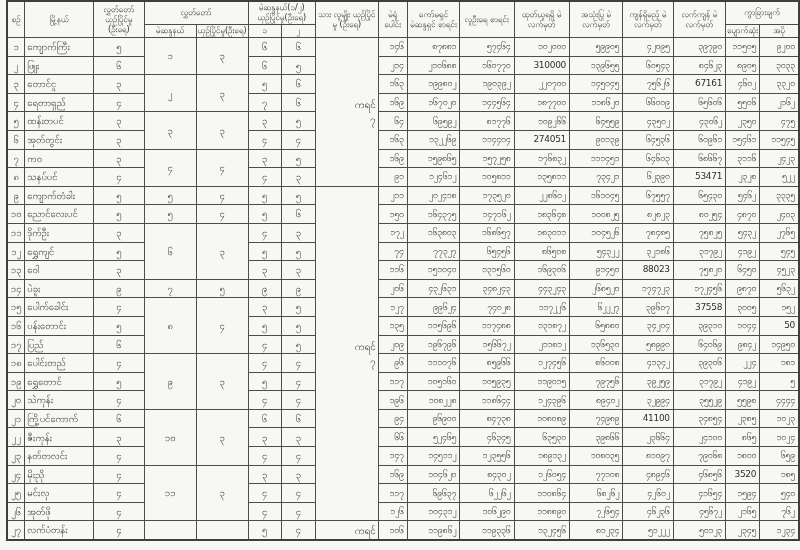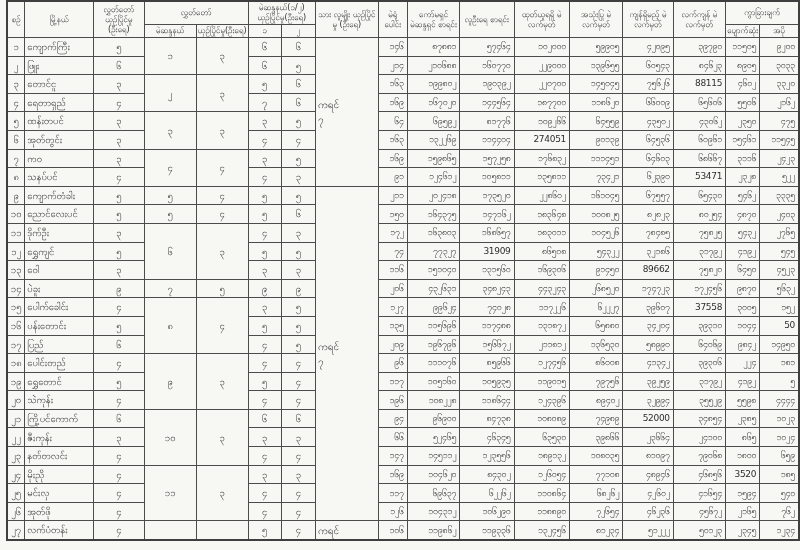--- a/index.html
+++ b/index.html
@@ -33,21 +33,21 @@
   }
   tbody td{
     height:17.6px;
     font-size:9.5px;
     line-height:1;
   }
   td.c{text-align:center;}
   td.r{text-align:right;padding-right:3px;font-size:9px;letter-spacing:-0.3px;}
   td.name{font-size:9.5px;text-align:left;padding-left:2px;}
   td.eth{
-    text-align:left;vertical-align:middle;
+    text-align:right;vertical-align:middle;
     white-space:pre-line;font-size:10px;line-height:1.5;
   }
   .outer{border:2px solid #3f3f3f;}
 </style>
 </head>
 <body>
 
 <div class="sheet">
   <table class="outer">
     <colgroup>
@@ -118,42 +118,42 @@
         </tr>
         <tr>
           <td class="c">၂</td>
           <td class="name">ဖြူး</td>
           <td class="c">၆</td>
           <td class="c">၆</td>
           <td class="c">၅</td>
           <td class="r">၂၁၄</td>
           <td class="r">၂၁၀၆၈၈</td>
           <td class="r">၁၆၀၇၇၀</td>
-          <td class="r">၂၂၉၀၀၀</td>
+          <td class="r">310000</td>
           <td class="r">၁၃၉၆၅၅</td>
           <td class="r">၆၀၅၄၃</td>
           <td class="r">၈၄၆၂၃</td>
           <td class="r">၈၉၀၅</td>
           <td class="r">၃၀၃၃</td>
         </tr>
         <tr>
           <td class="c">၃</td>
           <td class="name">တောင်ငူ</td>
           <td class="c">၃</td>
           <td class="c" rowspan="2">၂</td>
           <td class="c" rowspan="2">၃</td>
           <td class="c">၅</td>
           <td class="c">၆</td>
           <td class="r">၁၆၃</td>
           <td class="r">၁၉၉၈၀၂</td>
           <td class="r">၁၉၀၃၉၂</td>
           <td class="r">၂၂၀၇၀၀</td>
           <td class="r">၁၄၅၀၄၅</td>
           <td class="r">၇၅၆၂၆</td>
-          <td class="r">88115</td>
+          <td class="r">67161</td>
           <td class="r">၄၆၀၂</td>
           <td class="r">၃၃၂၀</td>
         </tr>
         <tr>
           <td class="c">၄</td>
           <td class="name">ရေတာရှည်</td>
           <td class="c">၄</td>
           <td class="c">၇</td>
           <td class="c">၆</td>
           <td class="r">၁၆၉</td>
@@ -291,40 +291,40 @@
           <td class="r">၂၇၆၅</td>
         </tr>
         <tr>
           <td class="c">၁၂</td>
           <td class="name">ရွှေကျင်</td>
           <td class="c">၅</td>
           <td class="c">၅</td>
           <td class="c">၅</td>
           <td class="r">၇၄</td>
           <td class="r">၇၇၃၂၇</td>
-          <td class="r">31909</td>
+          <td class="r">၆၅၄၅၆</td>
           <td class="r">၈၆၅၀၈</td>
           <td class="r">၅၄၃၂၂</td>
           <td class="r">၃၂၁၈၆</td>
           <td class="r">၃၁၇၉၂</td>
           <td class="r">၄၁၉၂</td>
           <td class="r">၅၄၅</td>
         </tr>
         <tr>
           <td class="c">၁၃</td>
           <td class="name">ဝေါ</td>
           <td class="c">၃</td>
           <td class="c">၃</td>
           <td class="c">၃</td>
           <td class="r">၁၁၆</td>
           <td class="r">၁၅၁၀၄၀</td>
           <td class="r">၁၃၁၅၆၀</td>
           <td class="r">၁၆၉၃၀၆</td>
           <td class="r">၉၁၄၅၀</td>
-          <td class="r">89662</td>
+          <td class="r">88023</td>
           <td class="r">၇၅၈၂၀</td>
           <td class="r">၆၄၅၀</td>
           <td class="r">၄၅၂၃</td>
         </tr>
         <tr>
           <td class="c">၁၄</td>
           <td class="name">ပဲခူး</td>
           <td class="c">၉</td>
           <td class="c">၇</td>
           <td class="c">၅</td>
@@ -446,21 +446,21 @@
           <td class="c">၆</td>
           <td class="c" rowspan="3">၁၀</td>
           <td class="c" rowspan="3">၃</td>
           <td class="c">၆</td>
           <td class="c">၆</td>
           <td class="r">၉၄</td>
           <td class="r">၉၆၉၀၀</td>
           <td class="r">၈၄၇၃၈</td>
           <td class="r">၁၀၈၀၈၉</td>
           <td class="r">၇၄၉၈၉</td>
-          <td class="r">52000</td>
+          <td class="r">41100</td>
           <td class="r">၃၄၈၅၄</td>
           <td class="r">၂၃၈၅</td>
           <td class="r">၁၀၂၃</td>
         </tr>
         <tr>
           <td class="c">၂၂</td>
           <td class="name">ဇီးကုန်း</td>
           <td class="c">၃</td>
           <td class="c">၃</td>
           <td class="c">၃</td>

